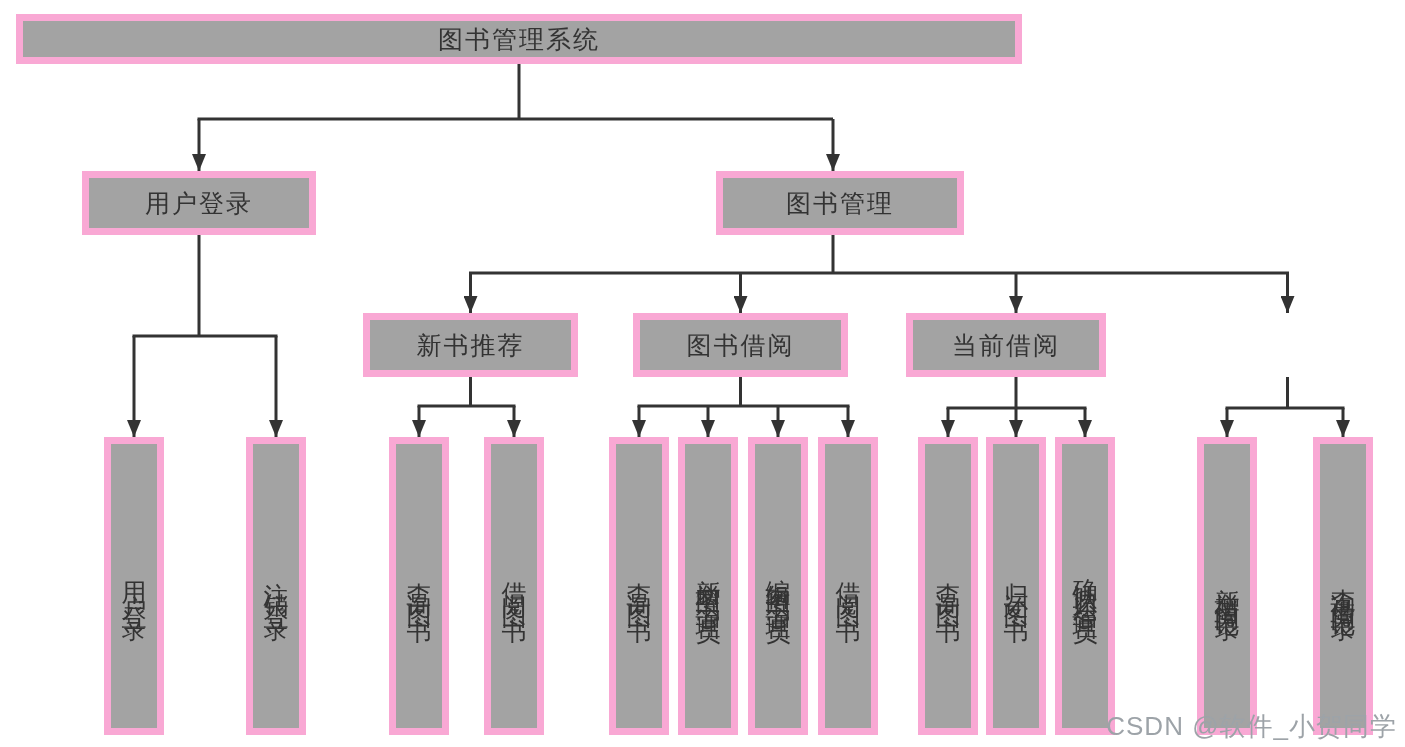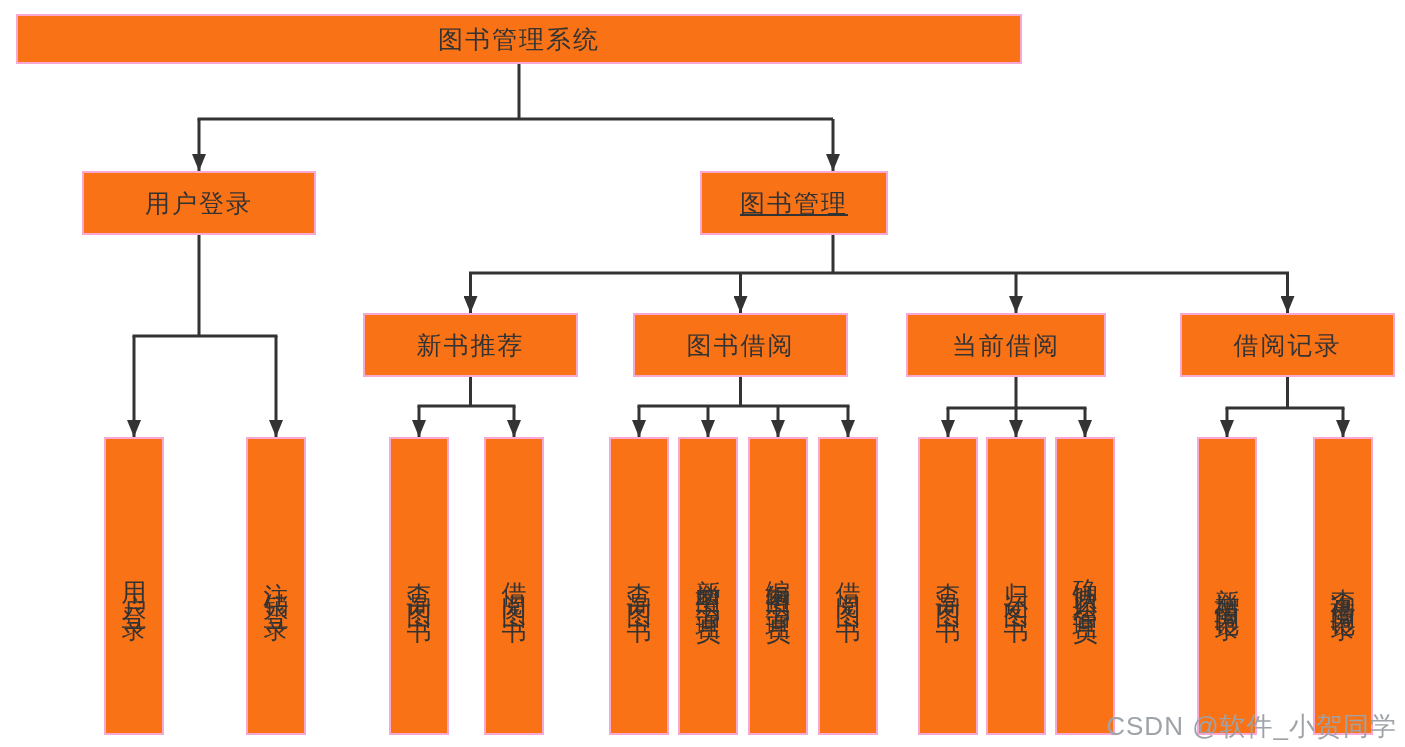--- a/index.html
+++ b/index.html
@@ -12,22 +12,22 @@
     overflow: hidden;
   }
   svg.connectors {
     position: absolute;
     left: 0; top: 0;
     width: 1405px; height: 747px;
   }
   .box {
     position: absolute;
     box-sizing: border-box;
-    border: 2px solid #f9a8d4;
-    background: #f97316;
+    border: 7px solid #f9a8d4;
+    background: #a3a3a3;
     color: #333333;
     display: flex;
     align-items: center;
     justify-content: center;
   }
   .h {
     font-size: 25px;
     letter-spacing: 2px;
     white-space: nowrap;
   }
@@ -94,26 +94,25 @@
 
       <path d="M1287.5 377 V408 M1225.5 408 H1344.5"></path>
       <line x1="1227" y1="408" x2="1227" y2="437" marker-end="url(#arrow)"></line>
       <line x1="1343" y1="408" x2="1343" y2="437" marker-end="url(#arrow)"></line>
     </g>
   </svg>
 
   <div class="box h" style="left:16px; top:14px; width:1006px; height:50px;">图书管理系统</div>
 
   <div class="box h" style="left:82px; top:171px; width:234px; height:64px;">用户登录</div>
-  <div class="box h" style="left:700px; top:171px; width:188px; height:64px;text-decoration:underline;">图书管理</div>
+  <div class="box h" style="left:716px; top:171px; width:248px; height:64px;">图书管理</div>
 
   <div class="box h" style="left:633px; top:313px; width:215px; height:64px;">图书借阅</div>
   <div class="box h" style="left:363px; top:313px; width:215px; height:64px;">新书推荐</div>
   <div class="box h" style="left:906px; top:313px; width:200px; height:64px;">当前借阅</div>
-  <div class="box h" style="left:1180px; top:313px; width:215px; height:64px;">借阅记录</div>
 
   <div class="box leaf ls-wide" style="left:104px; top:437px; width:60px; height:298px;">
     <span>用户登录</span>
   </div>
   <div class="box leaf ls-wide" style="left:246px; top:437px; width:60px; height:298px;">
     <span>注销登录</span>
   </div>
 
   <div class="box leaf ls-wide" style="left:389px; top:437px; width:60px; height:298px;">
     <span>查询图书</span>

